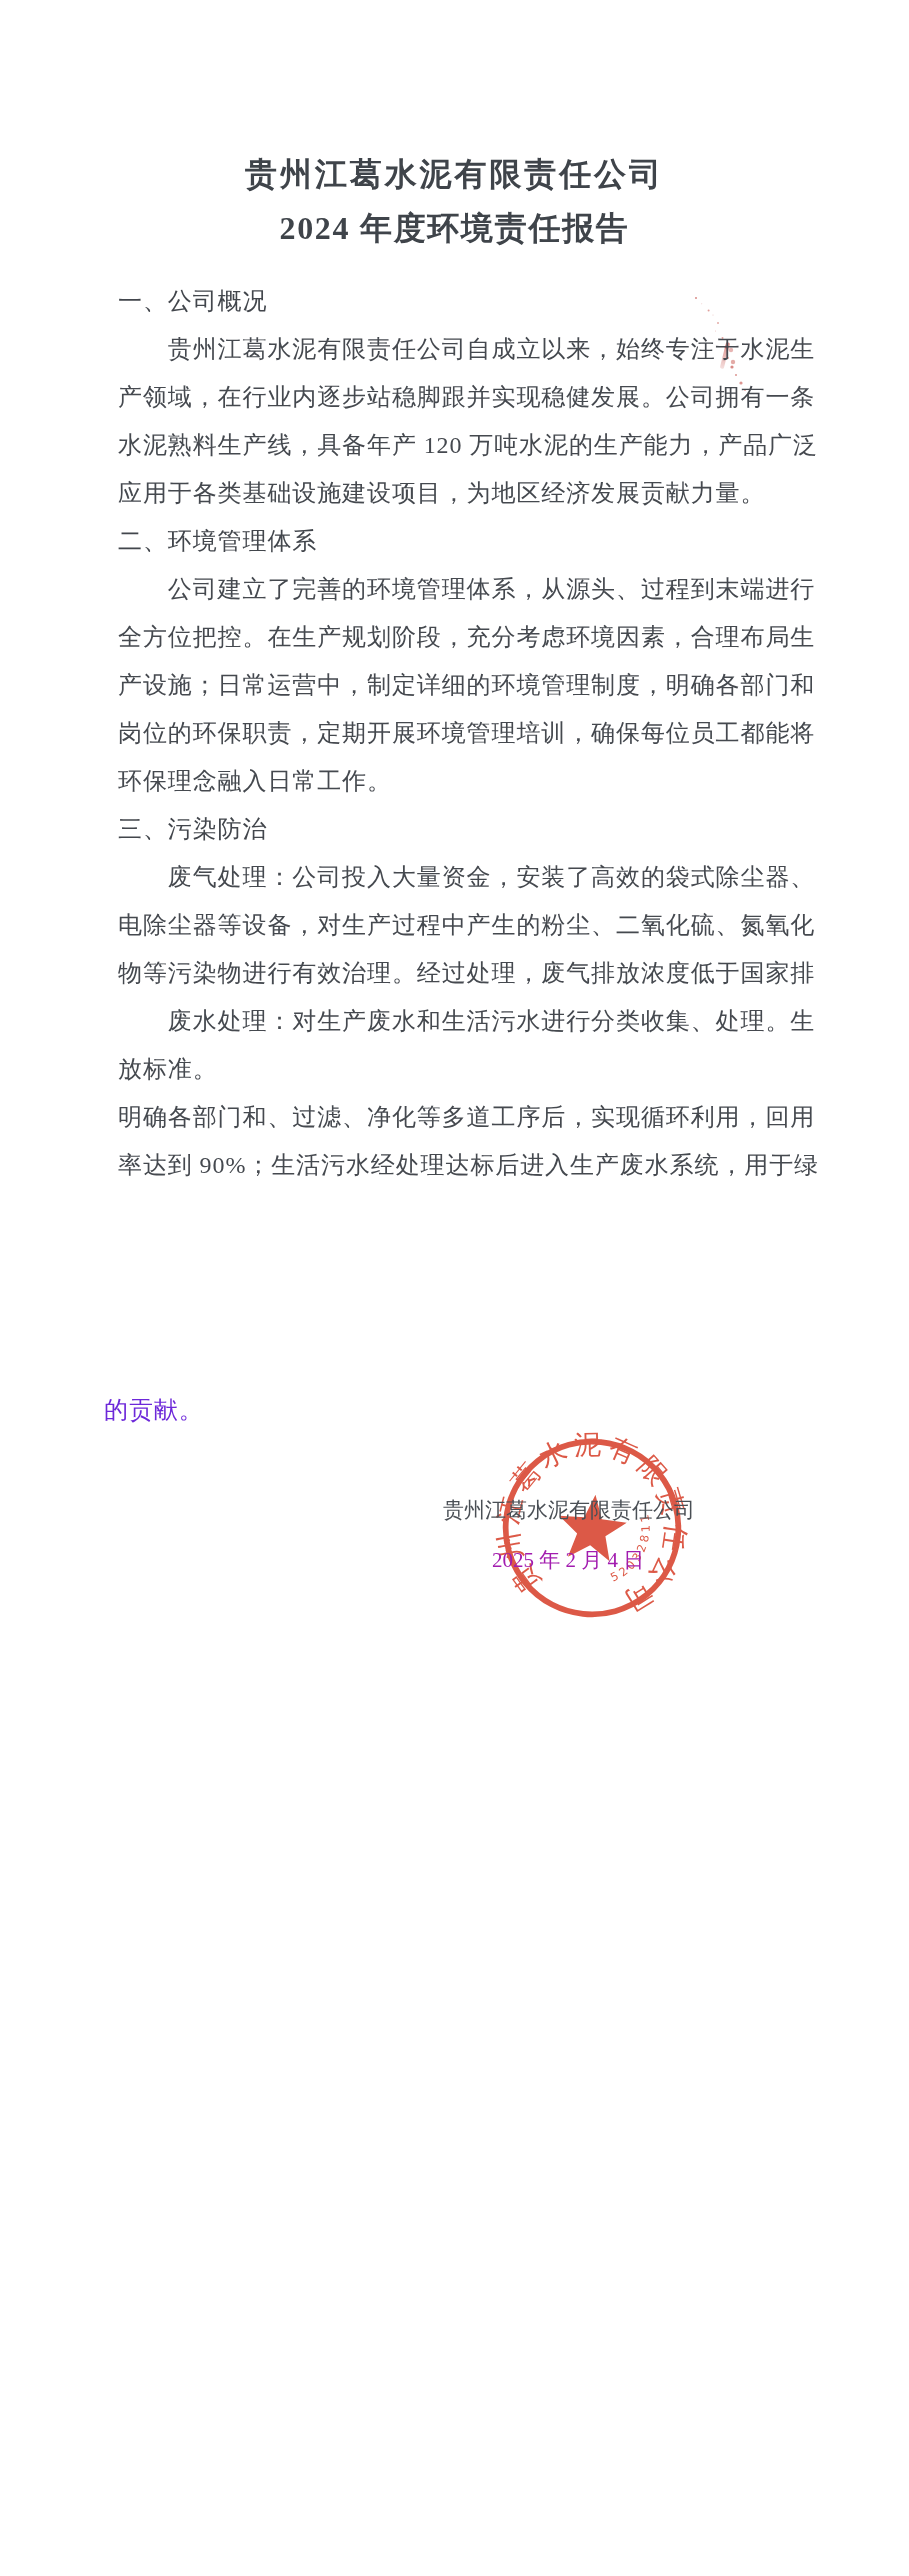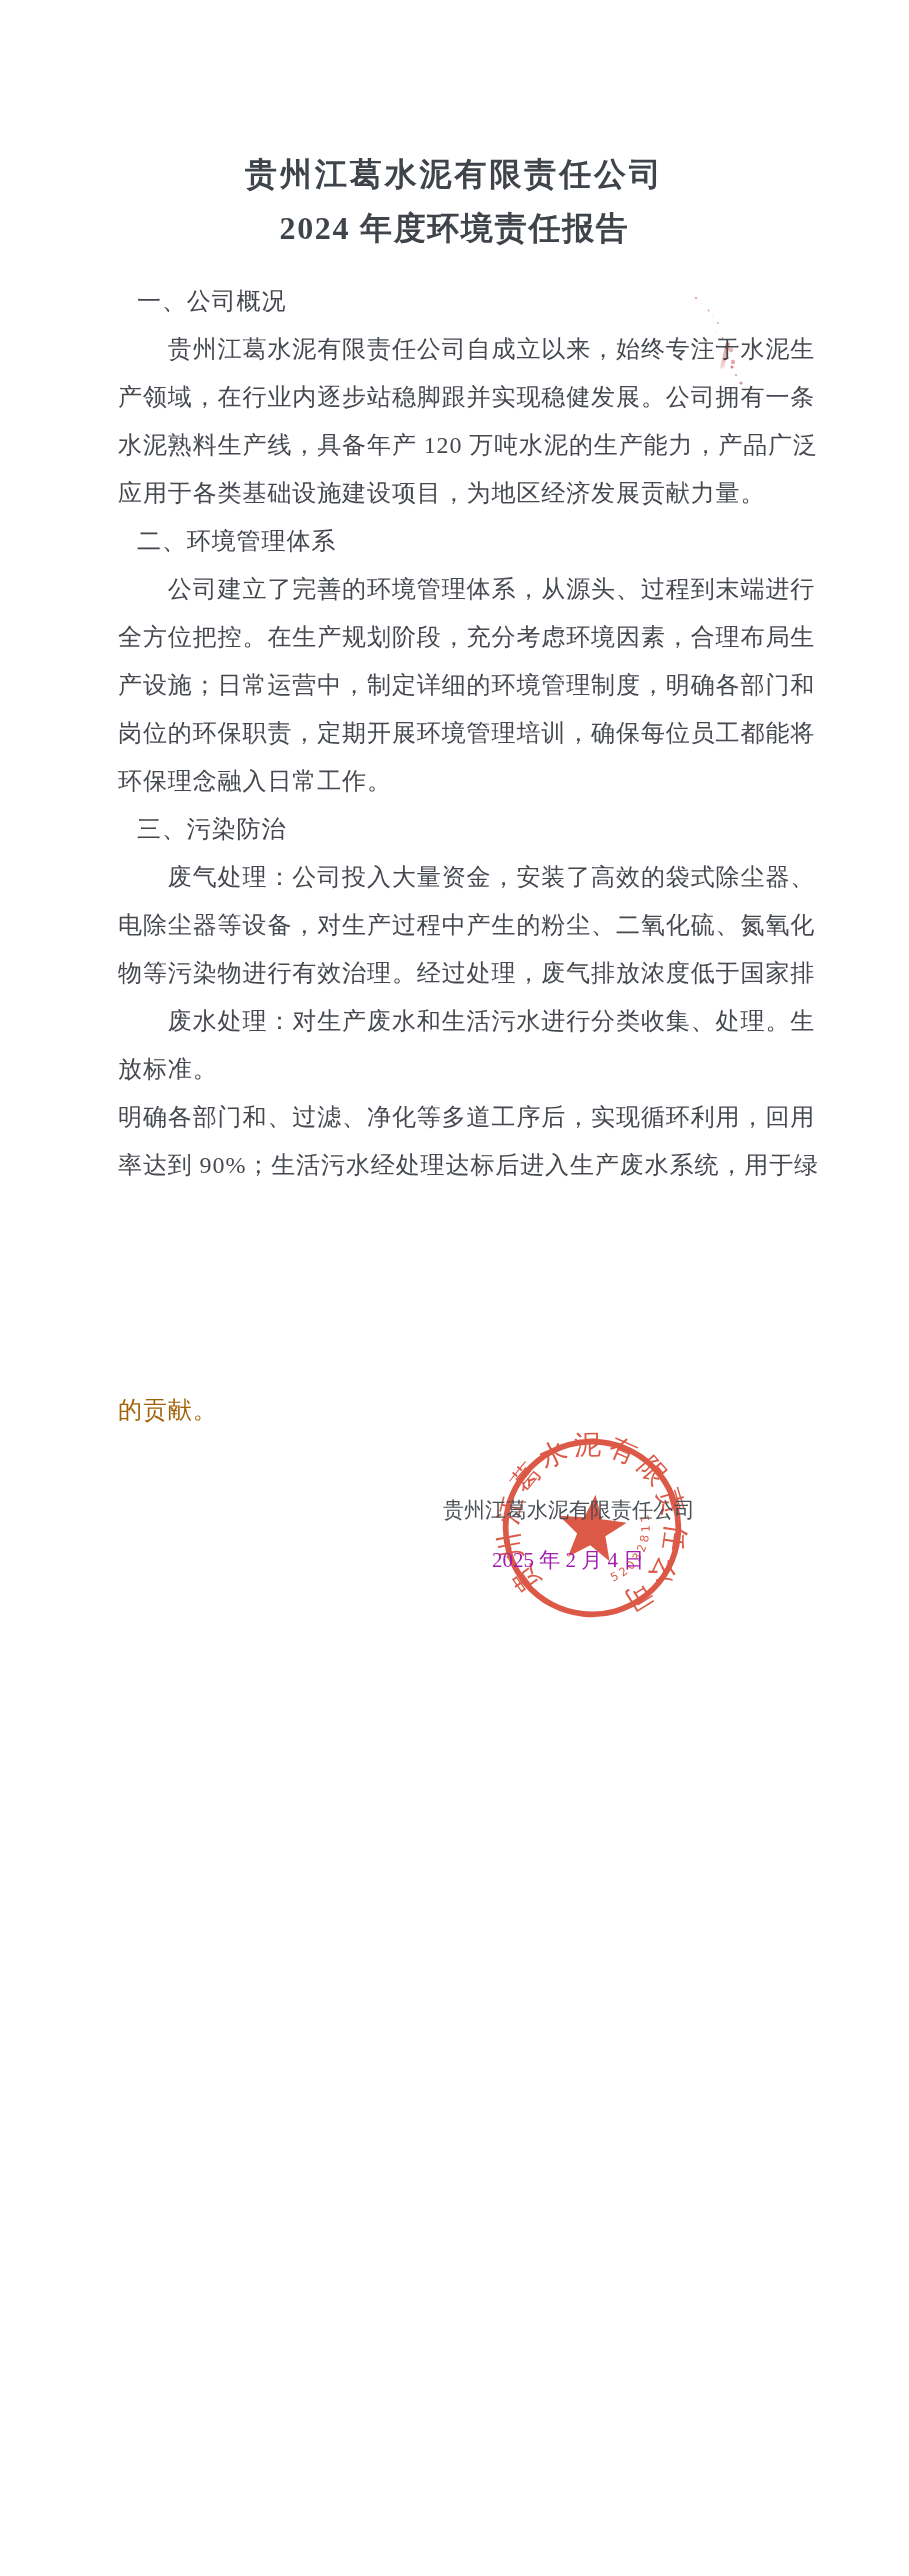--- a/index.html
+++ b/index.html
@@ -16,25 +16,25 @@
     font-weight:600;color:#3f444a;letter-spacing:2.9px;
   }
   .title .t2{letter-spacing:1.7px;}
   
   .content{
     position:absolute;left:118px;top:277px;width:656px;
     font-size:24px;line-height:48px;letter-spacing:0.9px;
     color:#45494f;
   }
   .row{height:48px;white-space:nowrap;}
-  .row.heading{color:#42464c;margin-left:19px;}
+  .row.heading{color:#42464c;}
   
   .continuation{
-    position:absolute;left:118px;top:1396px;
-    font-size:24px;line-height:29px;letter-spacing:0.9px;color:#a16207;
+    position:absolute;left:104px;top:1396px;
+    font-size:24px;line-height:29px;letter-spacing:0.9px;color:#6d28d9;
   }
   
   .sig-company{
     position:absolute;left:443px;top:1497px;width:253px;
     font-size:21px;line-height:26.5px;color:#4a4f55;white-space:nowrap;
   }
   .sig-date{
     position:absolute;left:492px;top:1547px;width:173px;
     font-size:21px;line-height:26.5px;color:#a21caf;white-space:nowrap;
   }

